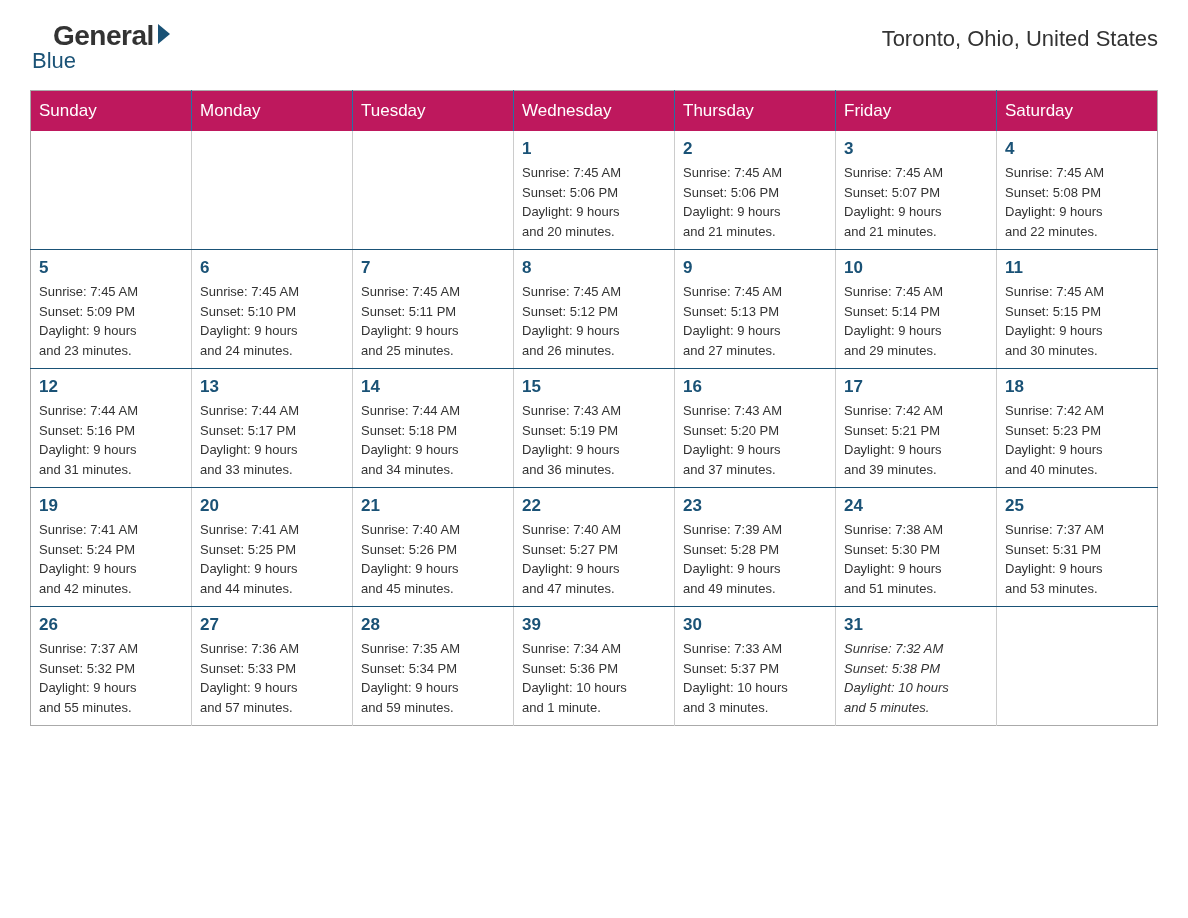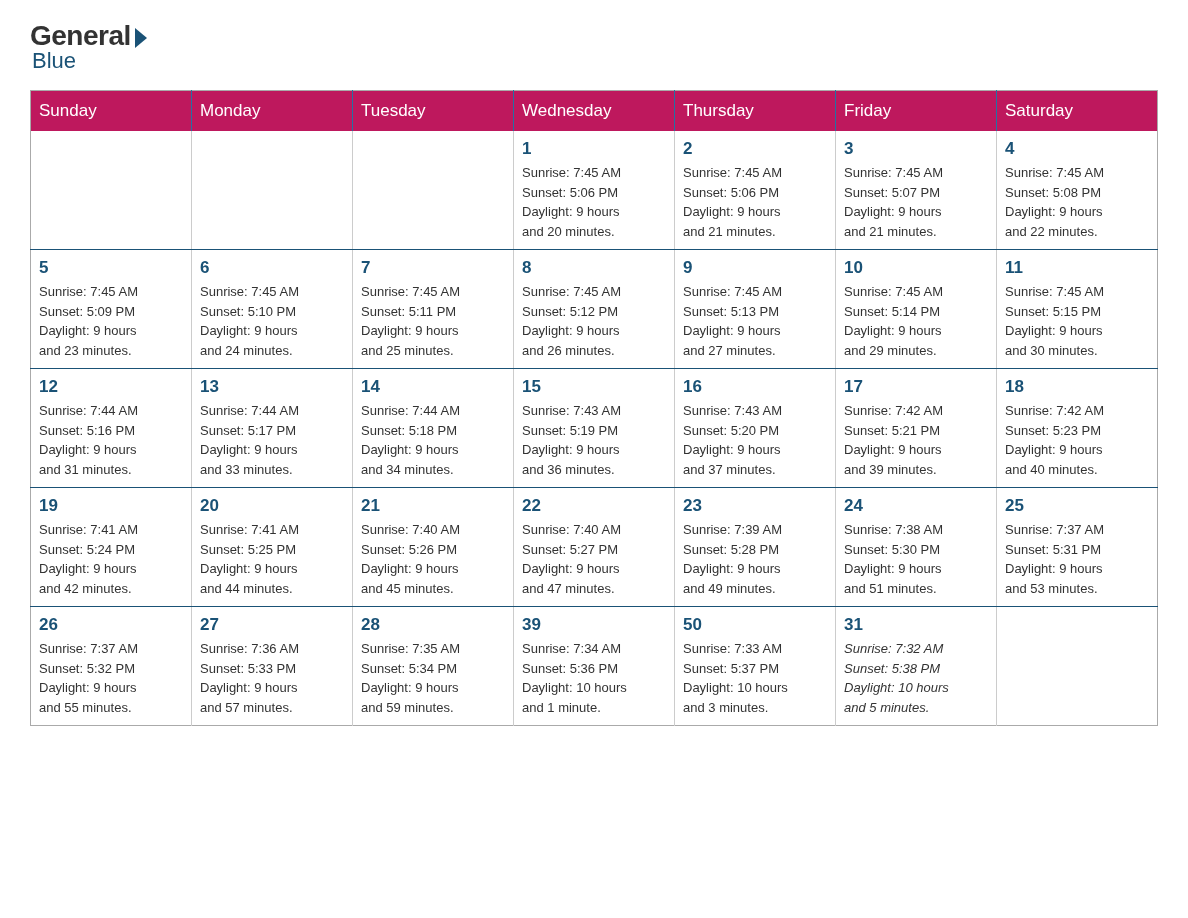--- a/index.html
+++ b/index.html
@@ -17,21 +17,21 @@
       align-items: flex-start;
       margin-bottom: 16px;
     }
     .logo {
       display: flex;
       flex-direction: column;
       align-items: flex-start;
     }
     .logo-top {
       display: flex;
-      align-items: center;
+      margin-left: 23px;
     }
     .logo-general {
       font-size: 28px;
       font-weight: bold;
       color: #333;
       letter-spacing: -0.5px;
     }
     .logo-arrow {
       width: 0;
       height: 0;
@@ -108,20 +108,21 @@
 
 <div class="header">
   <div class="logo">
     <div class="logo-top">
       <span class="logo-general">General</span>
       <div class="logo-arrow"></div>
     </div>
     <span class="logo-blue">Blue</span>
   </div>
   <div class="title-section">
+    <div class="location">Toronto, Ohio, United States</div>
   </div>
 </div>
 
 <table class="calendar">
   <thead>
     <tr>
     <th>Sunday</th>
         <th>Monday</th>
         <th>Tuesday</th>
         <th>Wednesday</th>
@@ -340,21 +341,21 @@
 and 59 minutes.</div>
         </td>
         <td>
           <span class="day-number">39</span>
           <div class="day-info" style="white-space: pre-line;">Sunrise: 7:34 AM
 Sunset: 5:36 PM
 Daylight: 10 hours
 and 1 minute.</div>
         </td>
         <td>
-          <span class="day-number">50</span>
+          <span class="day-number">30</span>
           <div class="day-info" style="white-space: pre-line;">Sunrise: 7:33 AM
 Sunset: 5:37 PM
 Daylight: 10 hours
 and 3 minutes.</div>
         </td>
         <td>
           <span class="day-number">31</span>
           <div class="day-info" style="white-space: pre-line; font-style: italic;">Sunrise: 7:32 AM
 Sunset: 5:38 PM
 Daylight: 10 hours

